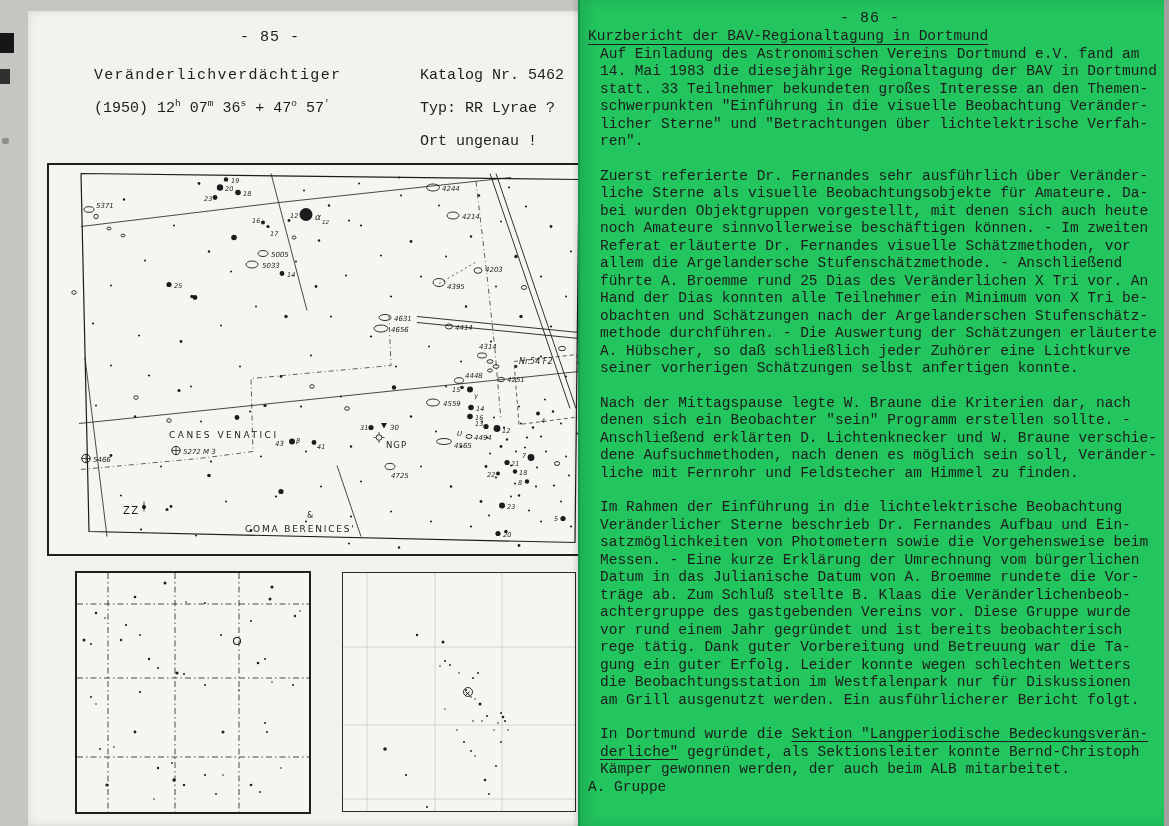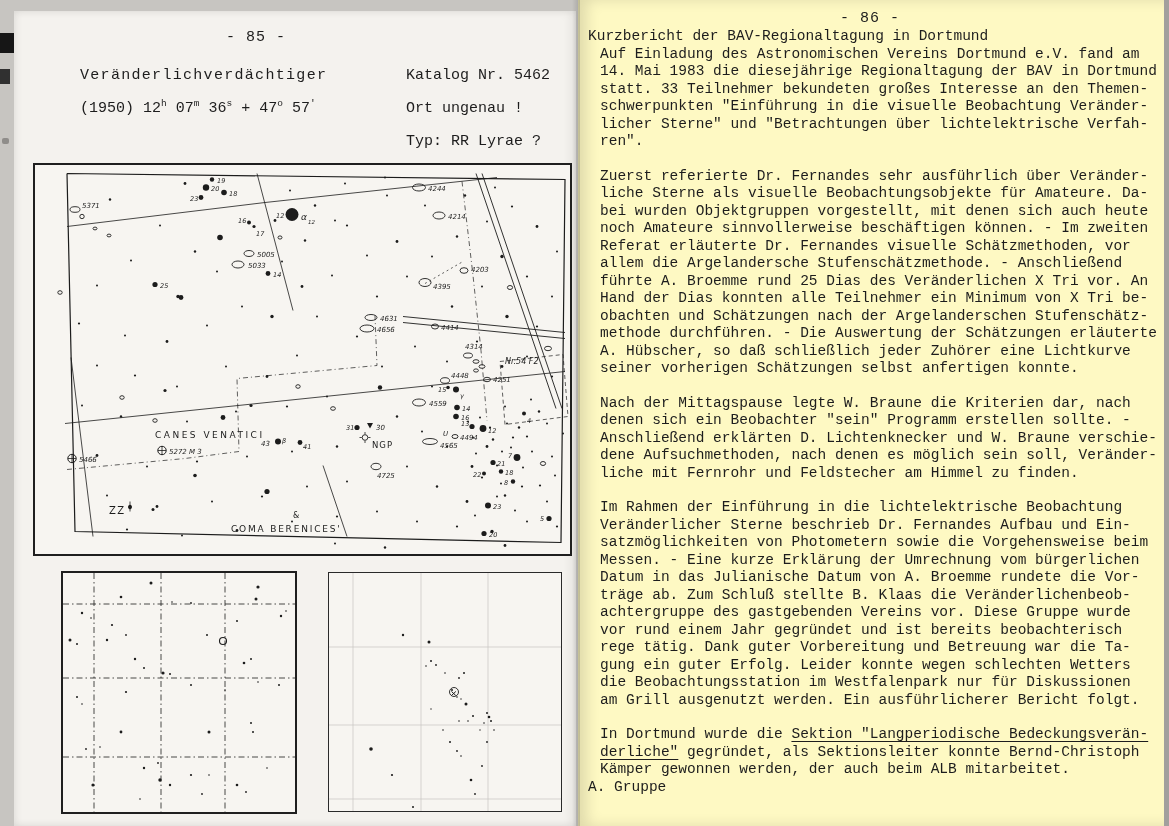--- a/index.html
+++ b/index.html
@@ -1,34 +1,34 @@
 <!DOCTYPE html>
 <html><head>
 <meta charset="utf-8">
 <style>
   html,body{margin:0;padding:0}
   .scan{position:relative;width:1169px;height:826px;background:#c7c5c1;overflow:hidden;
         font-family:"Liberation Mono","DejaVu Sans Mono",monospace;color:#1d1d1d}
   .page{position:absolute;background:#f4f2ee}
-  .page-left{left:14px;top:11px;width:562px;height:815px;box-shadow:inset -5px 0 10px rgba(0,0,0,.07), inset 3px 0 6px rgba(0,0,0,.06)}
-  .page-right{left:578px;top:0;width:588px;height:826px;background:#fef9c3;box-shadow:inset 9px 0 14px rgba(0,0,0,.12)}
+  .page-left{left:28px;top:11px;width:562px;height:815px;box-shadow:inset -5px 0 10px rgba(0,0,0,.07), inset 3px 0 6px rgba(0,0,0,.06)}
+  .page-right{left:578px;top:0;width:588px;height:826px;background:#22c55e;box-shadow:inset 9px 0 14px rgba(0,0,0,.12)}
   .pagenum{position:absolute;font-size:15px;letter-spacing:1px}
   .p85{left:142px;top:18px;width:200px;text-align:center}
   .p86{left:192px;top:10px;width:200px;text-align:center}
   .hdr-col{position:absolute;font-size:15px;line-height:33px;white-space:nowrap}
   .hdr-left{left:66px;top:48px}
   .hdr-right{left:392px;top:48px}
   .hdr-title{letter-spacing:1.3px}
   sup{font-size:9.5px;line-height:0;letter-spacing:0}
   .chart{position:absolute;background:#f7f5f1}
   .chart-main{left:19px;top:152px;width:535px;height:389px;border:2.5px solid #1f1f1f}
   .chart-b{left:47px;top:560px;width:232px;height:239px;border:2px solid #1f1f1f}
   .chart-c{left:314px;top:561px;width:232px;height:238px;border:1.8px solid #2a2a2a}
   .textcol{position:absolute;left:10px;top:28px;width:578px;font-size:14.5px;line-height:17.5px}
-  .heading{text-underline-offset:3.5px;white-space:pre-line}
+  .heading{text-decoration:underline;text-underline-offset:3.5px;white-space:pre-line}
   .textcol p{margin:0 0 17px 12px;white-space:pre-line}
   .p-last{margin-bottom:0 !important}
   .u{text-decoration:underline;text-underline-offset:3px}
   .sig{white-space:pre-line}
   .artifact{position:absolute}
   .blob1{left:0;top:33px;width:14px;height:20px;background:#161616}
   .blob2{left:0;top:69px;width:10px;height:15px;background:#303030}
   .blob3{left:2px;top:138px;width:7px;height:6px;background:#8f8d8a;border-radius:2px}
   .edgeR{left:1164px;top:0;width:5px;height:826px;background:#a2a09d}
   .gutter{left:572px;top:0;width:8px;height:826px;background:linear-gradient(90deg,rgba(0,0,0,0),rgba(0,0,0,.16))}
@@ -41,22 +41,22 @@
   <div class="page page-left">
     <div class="pagenum p85">- 85 -</div>
 
     <div class="hdr-col hdr-left">
       <div class="hdr-title">Veränderlichverdächtiger</div>
       <div><span>(1950) 12</span><sup>h</sup><span> 07</span><sup>m</sup><span> 36</span><sup>s</sup><span>  + 47</span><sup>o</sup><span> 57</span><sup>'</sup></div>
     </div>
 
     <div class="hdr-col hdr-right">
       <div>Katalog Nr. 5462</div>
+      <div>Typ: RR Lyrae ?</div>
       <div>Ort ungenau !</div>
-      <div>Typ: RR Lyrae ?</div>
     </div>
 
     <svg class="chart chart-main" viewBox="0 0 535 388">
         <polyline points="32,8 530,14 526,377 40,366 32,8" fill="none" stroke="#1c1c1c" stroke-width="1.2" stroke-dasharray="none"></polyline>
         <polyline points="32,61 230,37 462,12" fill="none" stroke="#1c1c1c" stroke-width="0.8" stroke-dasharray="none"></polyline>
         <polyline points="30,258 280,232 530,206" fill="none" stroke="#1c1c1c" stroke-width="0.8" stroke-dasharray="none"></polyline>
         <polyline points="36,192 58,371" fill="none" stroke="#1c1c1c" stroke-width="0.8" stroke-dasharray="none"></polyline>
         <polyline points="222,8 258,145" fill="none" stroke="#1c1c1c" stroke-width="0.8" stroke-dasharray="none"></polyline>
         <polyline points="441,8 521,243" fill="none" stroke="#1c1c1c" stroke-width="0.9" stroke-dasharray="none"></polyline>
         <polyline points="447,8 527,243" fill="none" stroke="#1c1c1c" stroke-width="0.9" stroke-dasharray="none"></polyline>

